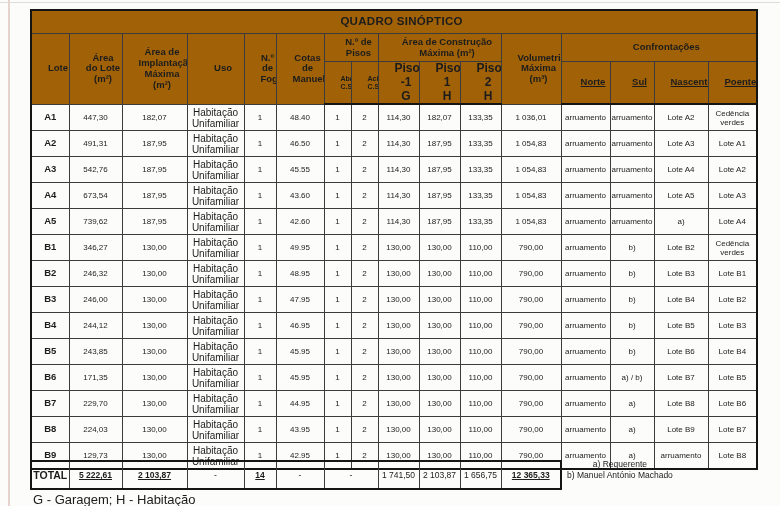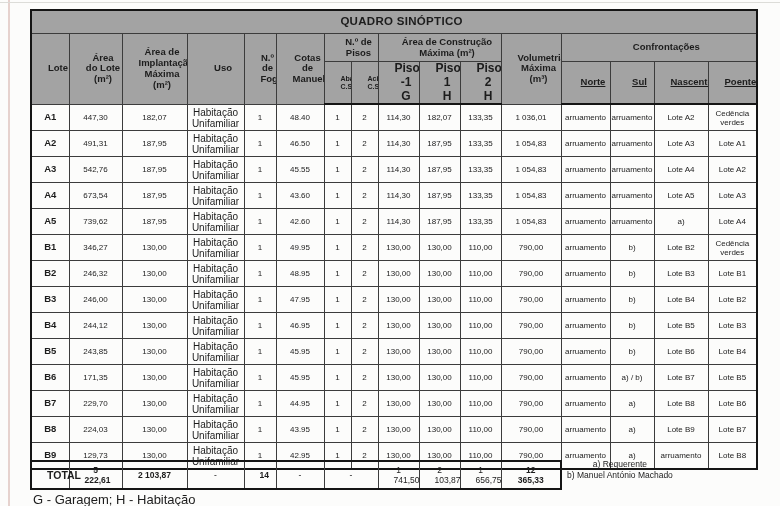--- a/index.html
+++ b/index.html
@@ -14,38 +14,38 @@
   table{border-collapse:collapse;table-layout:fixed;}
   .main-table{position:absolute;left:30px;top:9px;width:726px;border:2px solid #151515;}
   .main-table th,.main-table td{
     border:1px solid #3c3c3c;text-align:center;vertical-align:middle;
     padding:0 1px;overflow:hidden;line-height:1.15;
   }
   .title-cell{
     height:22px;font-size:11.5px;font-weight:bold;background:#f3f2ef;
     border-bottom:2px solid #151515;letter-spacing:.3px;
   }
-  .main-table thead th{background:#a3a3a3;font-weight:bold;padding-left:16px;}
+  .main-table thead th{background:#a16207;font-weight:bold;padding-left:16px;}
   .h-main{font-size:9.5px;height:27px;}
   .h-sub{font-size:12px;height:23px;}
   .h-sub-sm{font-size:7px;height:23px;line-height:1.1;}
   .h-sub-conf{font-size:9.5px;text-decoration:underline;}
   .h-stack span{display:block;}
   .main-table thead tr:last-child th{border-bottom:2px solid #151515;}
 
   .main-table tbody td{height:25px;font-size:8px;}
   .main-table tbody td.lote{font-weight:bold;font-size:9.5px;}
   .main-table tbody td.uso{font-size:10px;line-height:1.1;}
 
   .total-table{position:absolute;left:30px;top:460px;width:530px;border:2px solid #151515;}
   .total-table td{
     border:1px solid #3c3c3c;text-align:center;vertical-align:middle;
-    height:26px;font-size:8.5px;padding:0 15px;
+    height:26px;font-size:8.5px;padding:0 1px;
   }
-  .total-table td.b{font-weight:bold;}
+  .total-table td.b{font-weight:bold;text-decoration:underline;}
   .total-table td.total-label{font-size:10.5px;font-weight:bold;}
 
   .notes{position:absolute;left:567px;top:459px;font-size:8.5px;line-height:1.35;}
   .notes div{white-space:nowrap;text-align:center;}
   .legend{position:absolute;left:33px;top:492px;font-size:13px;}
 </style>
 </head>
 <body>
 
 <div class="page-edge-left"></div>

